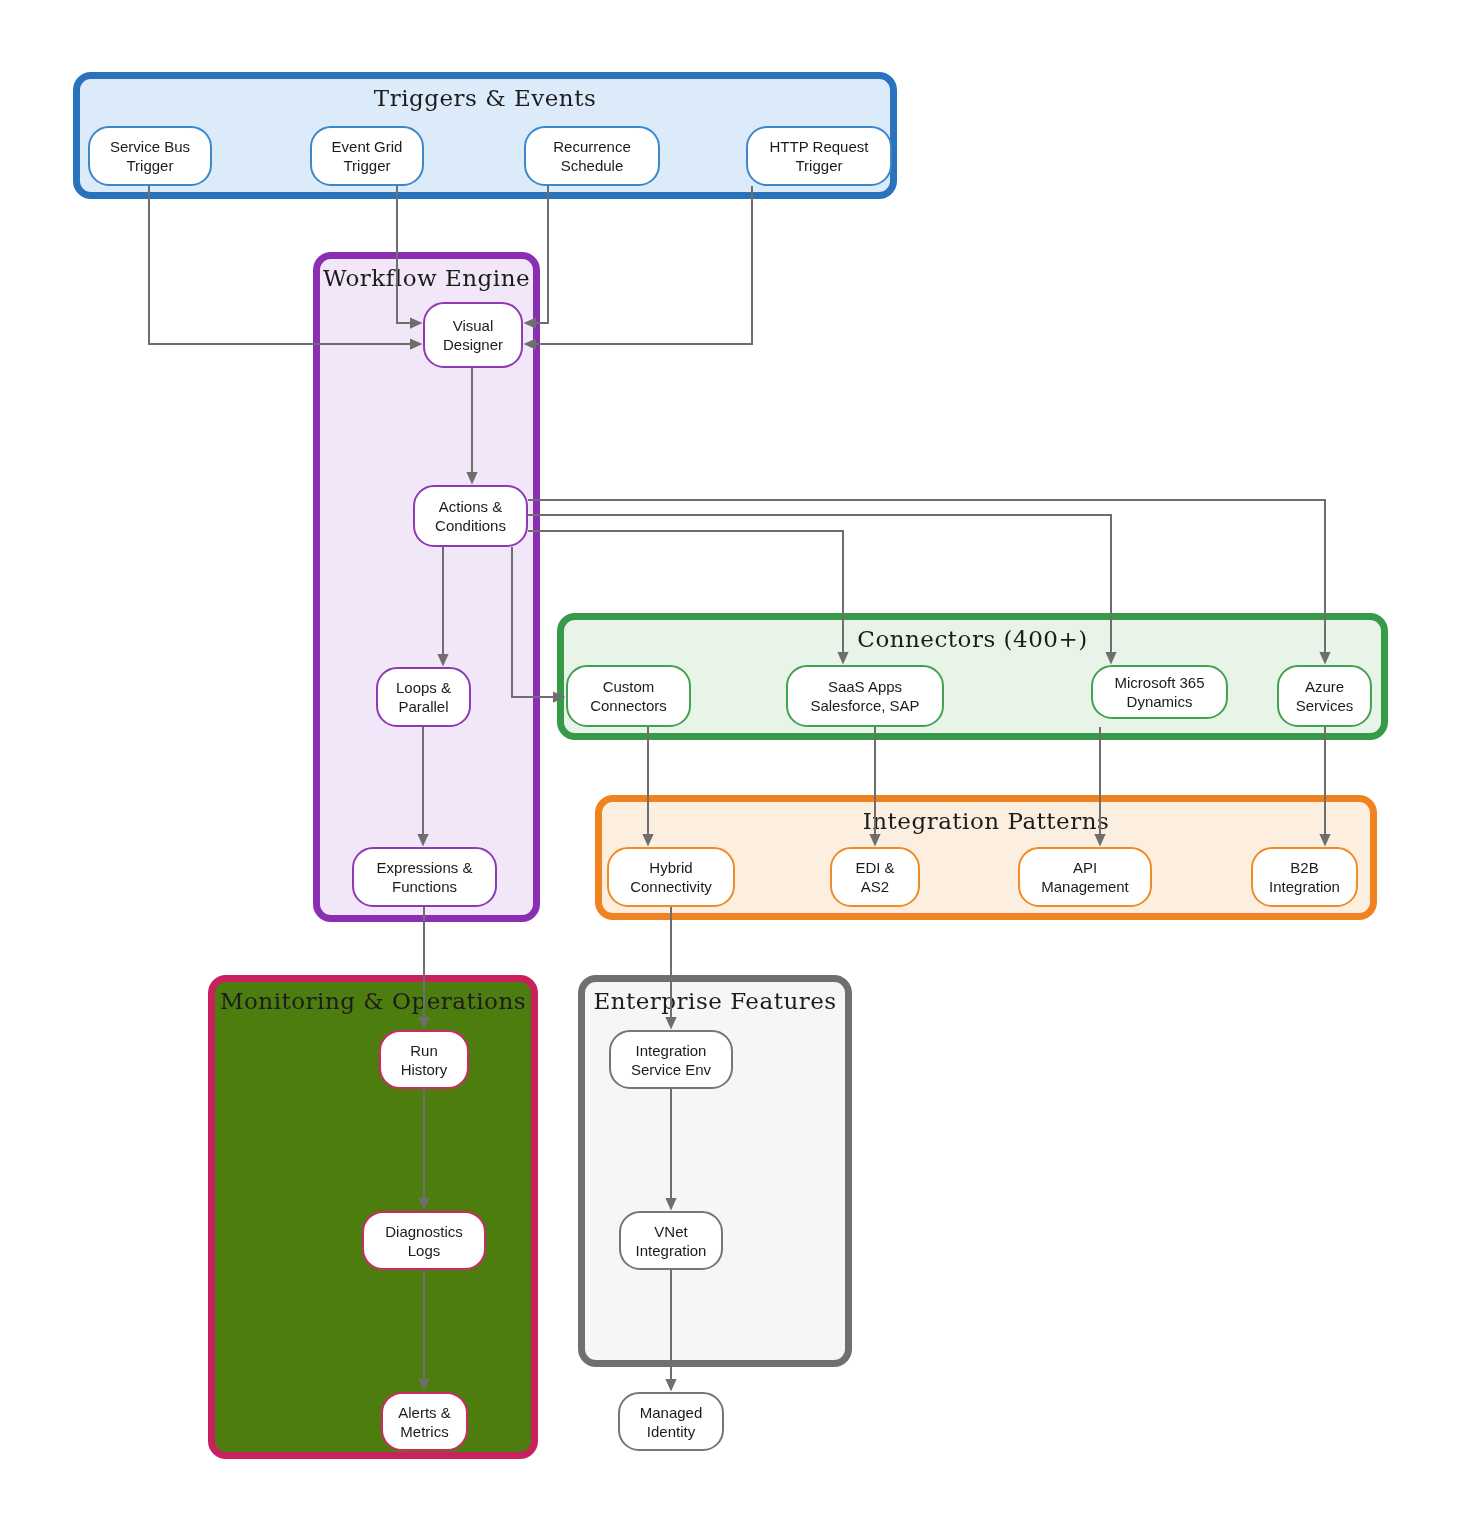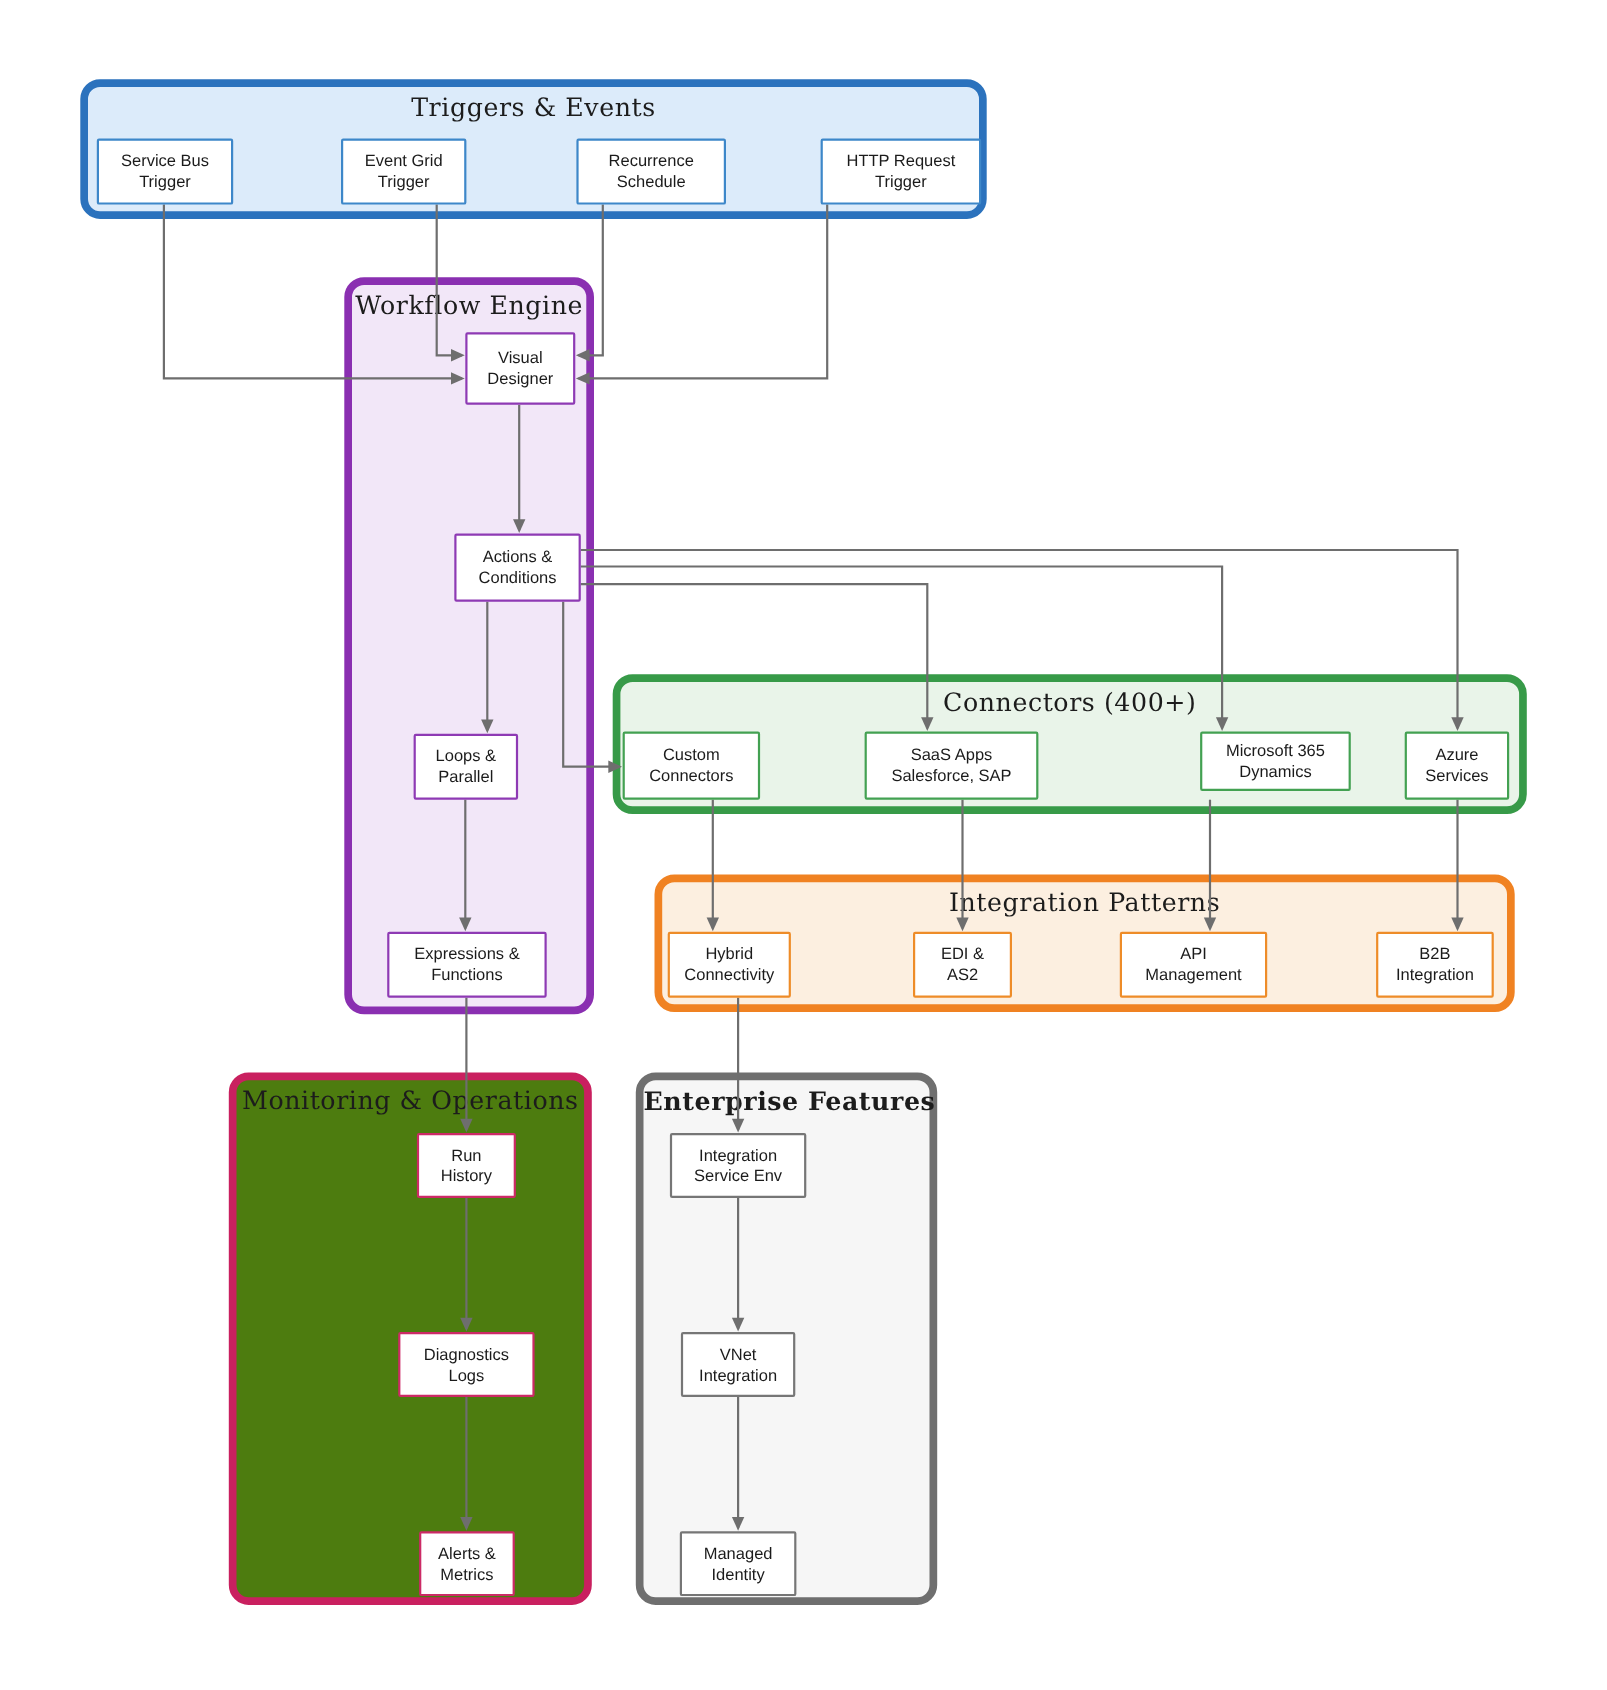--- a/index.html
+++ b/index.html
@@ -38,21 +38,21 @@
   }
   .edges polyline {
     fill: none;
     stroke: #6e6e6e;
     stroke-width: 2;
   }
   .node {
     position: absolute;
     background: #ffffff;
     border: 2px solid #000;
-    border-radius: 2px;
+    border-radius: 21px;
     box-sizing: border-box;
     display: flex;
     align-items: center;
     justify-content: center;
     z-index: 2;
   }
   .nlabel {
     white-space: pre-line;
     text-align: center;
     font-size: 15px;
@@ -78,21 +78,21 @@
   </div>
 
   <div class="cluster" style="left: 595px; top: 795px; width: 782px; height: 125px; border-color: rgb(240, 130, 34); background-color: rgb(252, 239, 224);">
     <div class="cluster-title">Integration Patterns</div>
   </div>
 
   <div class="cluster" style="left: 208px; top: 975px; width: 330px; height: 484px; border-color: rgb(201, 32, 95); background-color: #4d7c0f;">
     <div class="cluster-title">Monitoring &amp; Operations</div>
   </div>
 
-  <div class="cluster" style="left: 578px; top: 975px; width: 274px; height: 484px; border-color: rgb(111, 111, 111); background-color: rgb(246, 246, 246); font-weight: bold;">
+  <div class="cluster" style="left: 578px; top: 975px; width: 274px; height: 392px; border-color: rgb(111, 111, 111); background-color: rgb(246, 246, 246);">
     <div class="cluster-title">Enterprise Features</div>
   </div>
 
   <svg class="edges" width="1461" height="1536" viewBox="0 0 1461 1536">
     <defs>
       <marker id="arrow" viewBox="0 0 12 12" refX="9" refY="6" markerUnits="userSpaceOnUse" markerWidth="15" markerHeight="15" orient="auto">
         <path d="M1,1.5 L11,6 L1,10.5 Z" fill="#6e6e6e" style="fill: rgb(110, 110, 110);"></path>
       </marker>
     </defs>
     <g style="stroke: rgb(110, 110, 110);">
@@ -170,21 +170,21 @@
   </div>
   <div class="node" style="left: 1043px; top: 665px; width: 137px; height: 54px; border-color: rgb(67, 161, 82); margin-left: 48px;">
     <span class="nlabel">Microsoft 365
 Dynamics</span>
   </div>
   <div class="node" style="left: 1277px; top: 665px; width: 95px; height: 62px; border-color: rgb(67, 161, 82);">
     <span class="nlabel">Azure
 Services</span>
   </div>
 
-  <div class="node" style="left: 607px; top: 847px; width: 112px; height: 60px; border-color: rgb(238, 140, 40);">
+  <div class="node" style="left: 607px; top: 847px; width: 128px; height: 60px; border-color: rgb(238, 140, 40);">
     <span class="nlabel">Hybrid
 Connectivity</span>
   </div>
   <div class="node" style="left: 830px; top: 847px; width: 90px; height: 60px; border-color: rgb(238, 140, 40);">
     <span class="nlabel">EDI &amp;
 AS2</span>
   </div>
   <div class="node" style="left: 1018px; top: 847px; width: 134px; height: 60px; border-color: rgb(238, 140, 40);">
     <span class="nlabel">API
 Management</span>

